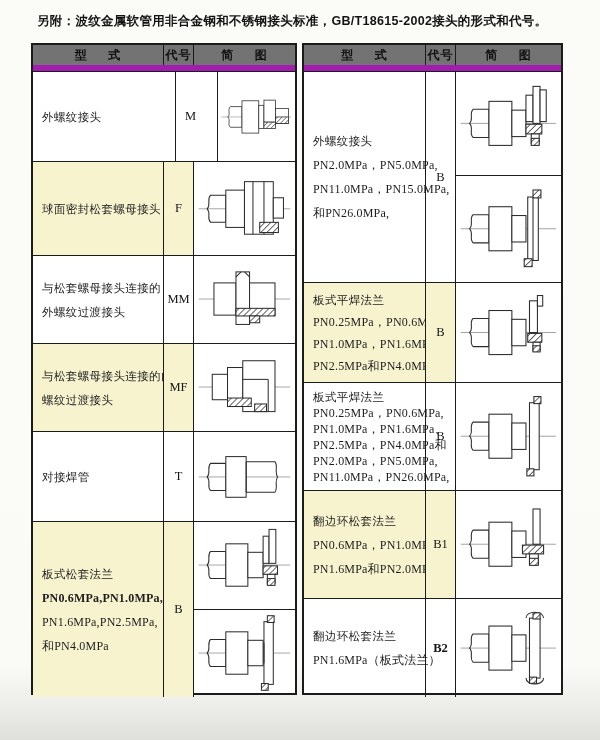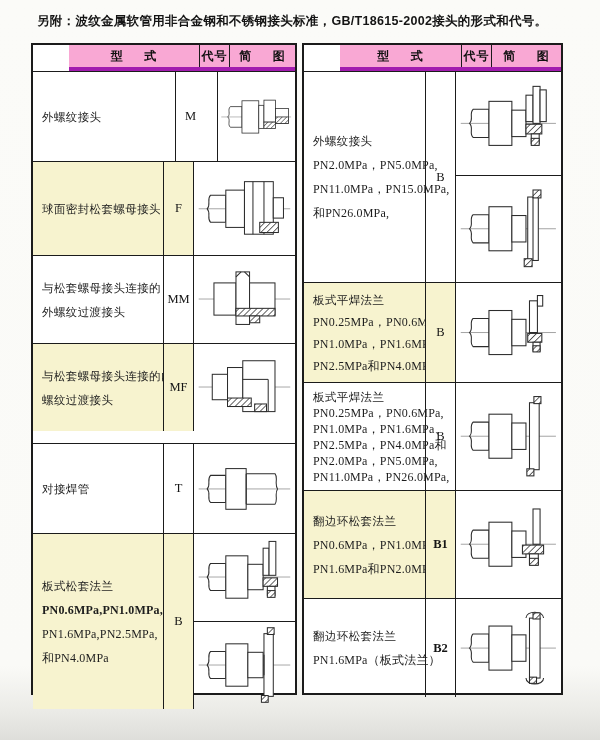--- a/index.html
+++ b/index.html
@@ -16,21 +16,21 @@
     position:absolute;top:43px;
     border:2px solid #1b1b1b;background:#fff;
     box-sizing:border-box;display:flex;flex-direction:column;
   }
   #table-left{left:31px;width:266px;height:652px;}
   #table-right{left:302px;width:261px;height:652px;}
   .row{display:flex;border-top:1px solid #1b1b1b;box-sizing:border-box;min-height:0;}
   .row:first-child{border-top:none;}
   .cell{box-sizing:border-box;border-left:1px solid #1b1b1b;min-width:0;position:relative;}
   .cell:first-child{border-left:none;}
-  .hdr-row{background:#f9a8d4;border-bottom:4px solid #a21caf;margin-left:36px;}
+  .hdr-row{background:#737373;border-bottom:6px solid #a21caf;}
   .hdr-cell{
     display:flex;align-items:center;justify-content:center;
     font-size:12px;font-weight:700;color:#101010;word-spacing:16px;letter-spacing:1px;
   }
   .type-cell{
     display:flex;flex-direction:column;justify-content:center;
     padding:4px 4px 4px 9px;font-size:11.5px;color:#1d1d1d;letter-spacing:.4px;
   }
   .type-line{white-space:nowrap;}
   .type-line.serif{font-family:"Liberation Serif",serif;font-size:12px;letter-spacing:.2px;}
@@ -147,21 +147,21 @@
               <rect x="54" y="15" width="38" height="60" fill="#fff"></rect>
               <line x1="54" y1="37" x2="84" y2="37"></line>
               <line x1="84" y1="37" x2="84" y2="75"></line>
               <rect x="36" y="59" width="28" height="10" fill="url(#hatch)"></rect>
               <rect x="68" y="66" width="14" height="9" fill="url(#hatch)"></rect>
             </g>
           </svg>
         </div>
       </div>
     </div>
-    <div class="row" style="flex: 0 0 90px; margin-top: 12px;">
+    <div class="row" style="flex: 0 0 90px;">
       <div class="cell type-cell" style="flex: 0 0 130px;">
         <div class="type-line" style="line-height: 24px;">对接焊管</div>
       </div>
       <div class="cell code-cell" style="flex: 0 0 30px;">T</div>
       <div class="cell diagram-cell">
         <div class="sub-diagram">
           <svg viewBox="0 0 112 92" class="diag">
             <g fill="none" stroke="#2c2c2c" stroke-width="1.2" stroke-linejoin="miter">
               <line x1="2" y1="46" x2="110" y2="46" stroke="#6a6a6a" stroke-width="0.7"></line>
               <path d="M34,30 H16 C11,35 17,41 12,46 C17,51 11,57 16,62 H34 M34,30 V62"></path>
@@ -311,21 +311,21 @@
           </svg>
         </div>
       </div>
     </div>
     <div class="row" style="flex: 0 0 108px;">
       <div class="cell type-cell highlight" style="flex: 0 0 121px;">
         <div class="type-line" style="line-height: 24px;">翻边环松套法兰</div>
         <div class="type-line serif" style="line-height: 24px;">PN0.6MPa，PN1.0MPa,</div>
         <div class="type-line serif" style="line-height: 24px;">PN1.6MPa和PN2.0MPa,</div>
       </div>
-      <div class="cell code-cell highlight" style="flex: 0 0 30px; font-weight: bold;">B1</div>
+      <div class="cell code-cell highlight" style="flex: 0 0 30px;">B1</div>
       <div class="cell diagram-cell">
         <div class="sub-diagram">
           <svg viewBox="0 0 112 92" class="diag">
             <g fill="none" stroke="#2c2c2c" stroke-width="1.2" stroke-linejoin="miter">
               <line x1="2" y1="46" x2="110" y2="46" stroke="#6a6a6a" stroke-width="0.7"></line>
               <path d="M34,30 H16 C11,35 17,41 12,46 C17,51 11,57 16,62 H34 M34,30 V62"></path>
               <rect x="34" y="21" width="26" height="50" fill="#fff"></rect>
               <rect x="60" y="31" width="16" height="30" fill="#fff"></rect>
               <rect x="84" y="6" width="8" height="40" fill="#fff"></rect>
               <rect x="72" y="47" width="24" height="10" fill="url(#hatch)"></rect>

